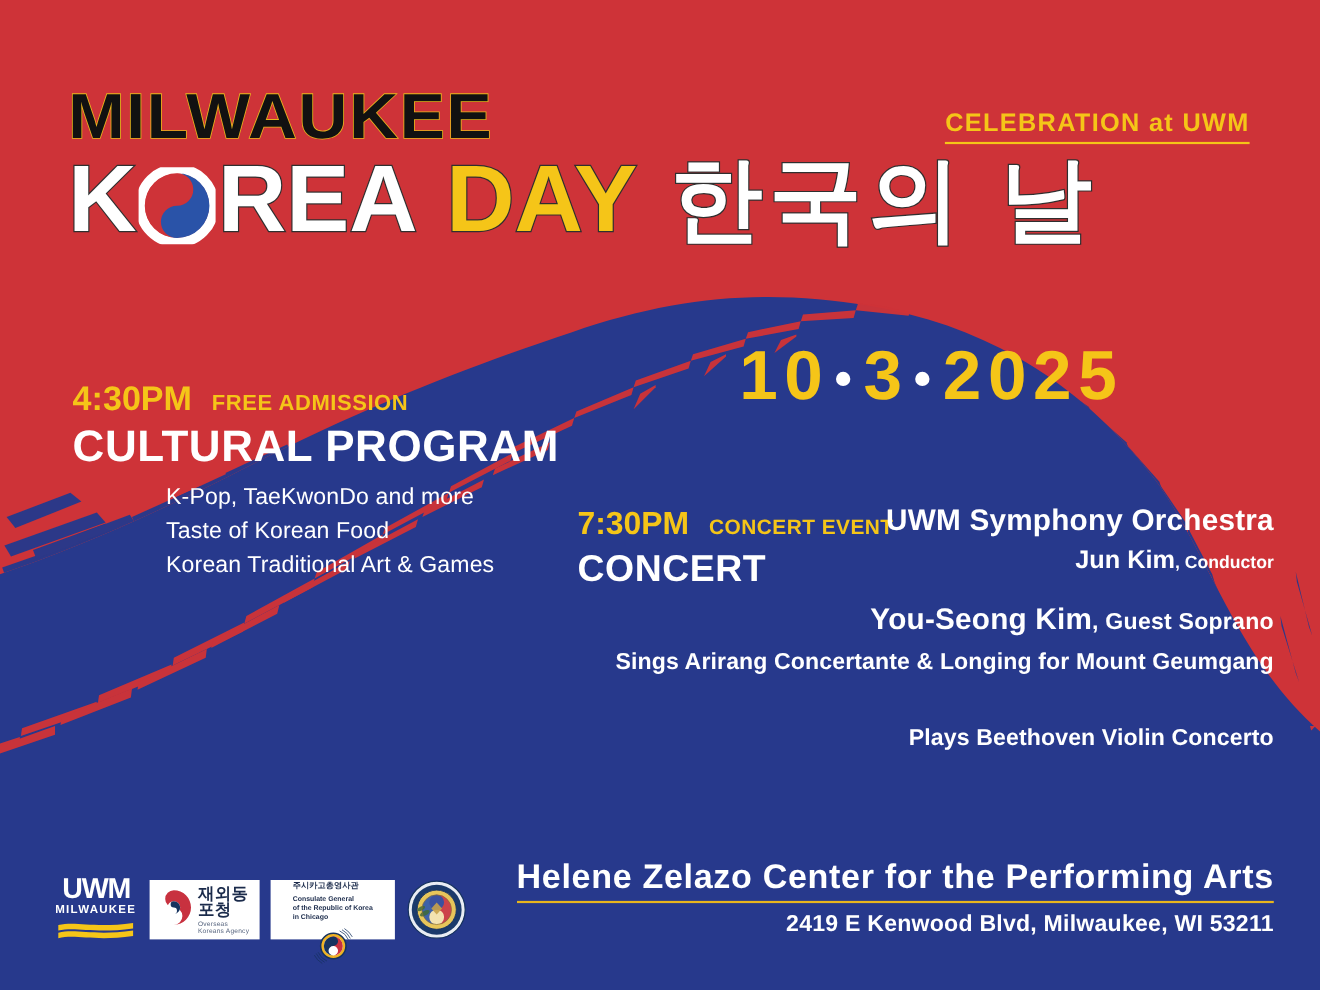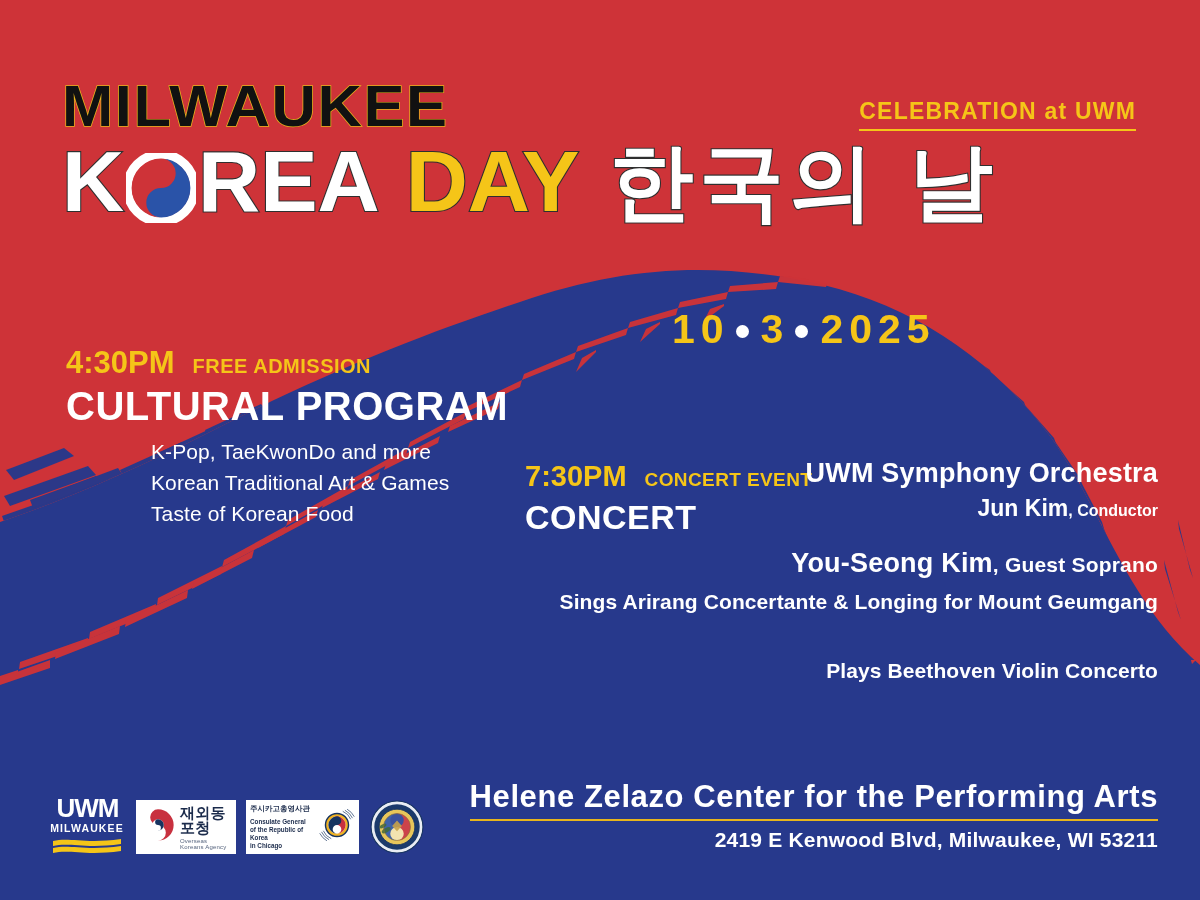--- a/index.html
+++ b/index.html
@@ -87,21 +87,21 @@
   }
 
   
   .date-line {
     position: absolute;
     left: 672px;
     top: 306px;
     z-index: 6;
     display: flex;
     align-items: center;
-    font-size: 41px;
+    font-size: 63px;
     font-weight: 700;
     color: #F5C518;
     letter-spacing: 6px;
     white-space: nowrap;
   }
   .date-dot {
     display: inline-block;
     width: 13px;
     height: 13px;
     border-radius: 50%;
@@ -317,20 +317,21 @@
     color: #55637d;
     letter-spacing: 0.2px;
     margin-top: 3px;
   }
   .logo-consulate {
     width: 113px;
     height: 54px;
     gap: 4px;
     padding: 0 4px;
     justify-content: space-between;
+    flex-direction: column;
   }
   .cons-text { display: flex; flex-direction: column; line-height: 1.28; }
   .cons-kr {
     font-size: 7.5px;
     font-weight: 700;
     color: #1b2b4b;
     margin-bottom: 4px;
   }
   .cons-en {
     font-size: 6.3px;
@@ -520,22 +521,22 @@
   </div>
 
   <div class="cultural">
     <div class="cp-timerow">
       <span class="cp-time">4:30PM</span>
       <span class="cp-badge">FREE ADMISSION</span>
     </div>
     <div class="cp-title">CULTURAL PROGRAM</div>
     <div class="cp-list">
       <div class="cp-item">K-Pop, TaeKwonDo and more</div>
+      <div class="cp-item">Taste of Korean Food</div>
       <div class="cp-item">Korean Traditional Art &amp; Games</div>
-      <div class="cp-item">Taste of Korean Food</div>
     </div>
   </div>
 
   <div class="concert-head">
     <div class="ch-timerow">
       <span class="ch-time">7:30PM</span>
       <span class="ch-badge">CONCERT EVENT</span>
     </div>
     <div class="ch-title">CONCERT</div>
   </div>

